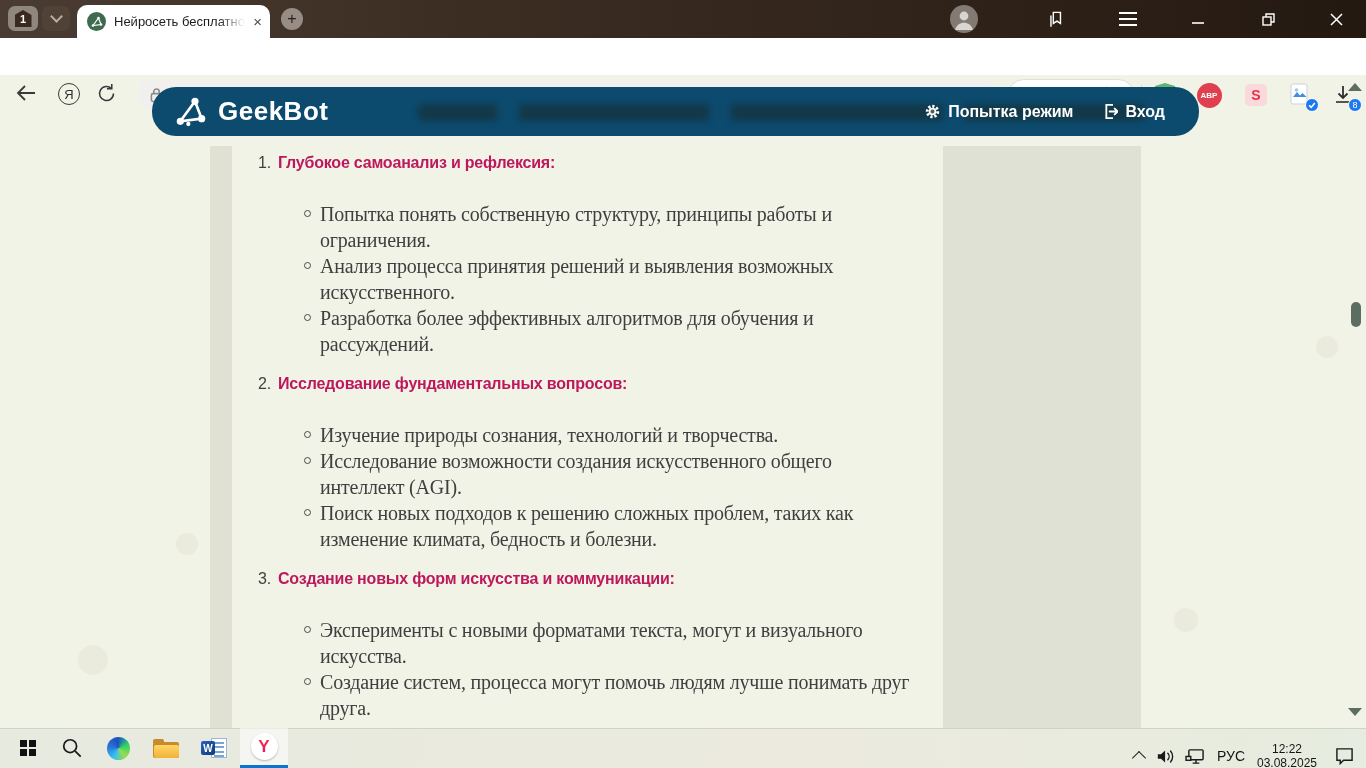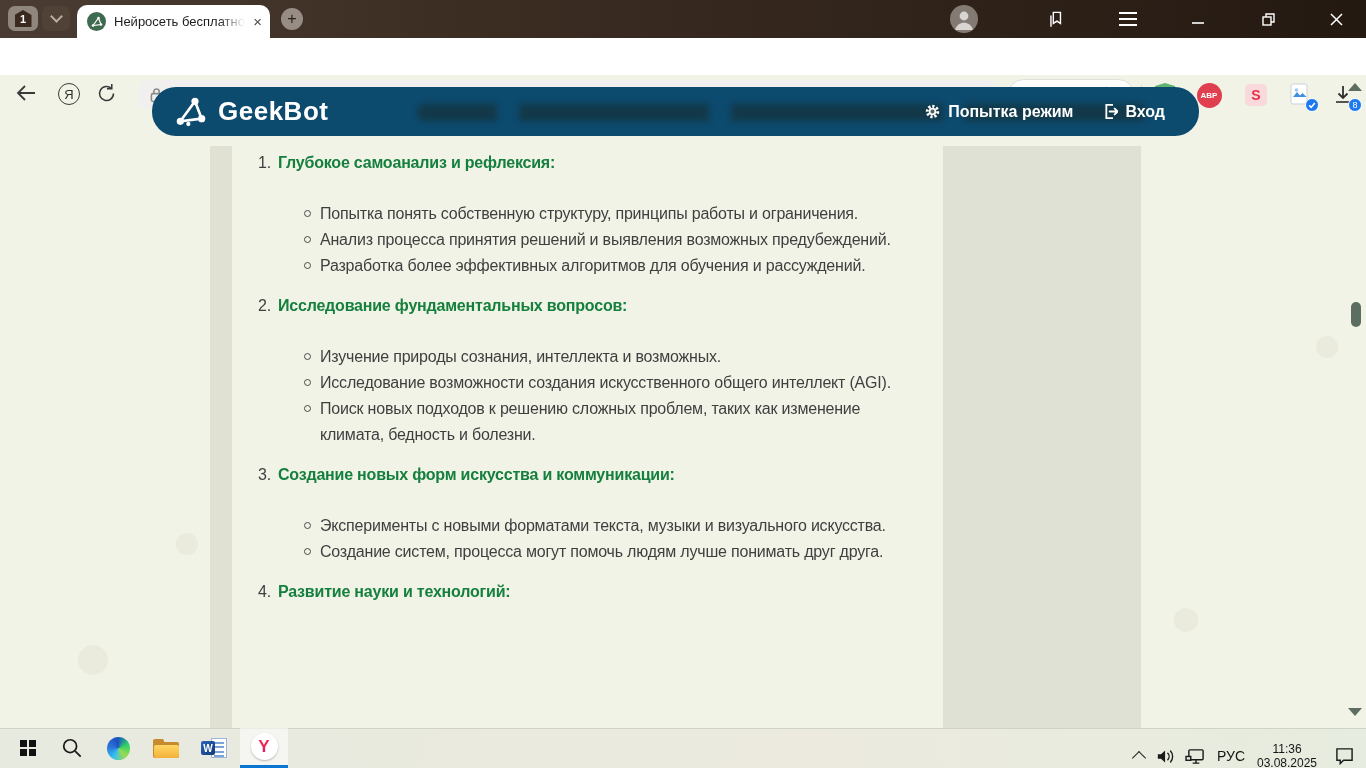--- a/index.html
+++ b/index.html
@@ -73,23 +73,23 @@
 
   #left-strip { left:210px; top:146px; width:22px; height:582px; background:#e0e1d3; }
   #side-panel { left:943px; top:146px; width:198px; height:582px; background:#dee1d4; }
   .deco { border-radius:50%; background:#eaebdd; }
 
   
   #content-list { left:258px; top:150px; width:652px; color:#3f3f3f; letter-spacing:-.2px; }
   .section { margin-bottom:14px; }
   .sec-head { font-size:16px; line-height:26px; margin-bottom:25px; }
   .sec-head .num { color:#3f3f3f; margin-right:7px; }
-  .sec-head .sec-title { font-weight:bold; color:#15803d; }
+  .sec-head .sec-title { font-weight:bold; color:#be185d; }
   .section ul { list-style:none; }
-  .section li { position:relative; padding-left:62px; font-size:16px; line-height:26px; }
+  .section li { position:relative; padding-left:62px; font-size:20px; line-height:26px;font-family:Liberation Serif, serif; }
   .section li::before { content:""; position:absolute; left:46px; top:9px; width:5px; height:5px;
     border:1.5px solid #4a4a4a; border-radius:50%; }
 
   
   .sb-arrow-up { left:1348px; top:83px; width:0; height:0;
     border-left:7px solid transparent; border-right:7px solid transparent; border-bottom:8px solid #5c6e61; }
   .sb-arrow-down { left:1348px; top:708px; width:0; height:0;
     border-left:7px solid transparent; border-right:7px solid transparent; border-top:8px solid #5c6e61; }
   #sb-thumb { left:1351px; top:302px; width:10px; height:25px; border-radius:5px; background:#5c6e61; }
 
@@ -292,36 +292,36 @@
         <span>Вход</span>
       </div>
     </div>
   </div>
 
   <div class="abs" id="content-list">
       <div class="section">
         <div class="sec-head"><span class="num">1.</span><span class="sec-title">Глубокое самоанализ и рефлексия:</span></div>
         <ul>
           <li>Попытка понять собственную структуру, принципы работы и ограничения.</li>
-          <li>Анализ процесса принятия решений и выявления возможных предубеждений.</li>
+          <li>Анализ процесса принятия решений и выявления возможных искусственного.</li>
           <li>Разработка более эффективных алгоритмов для обучения и рассуждений.</li>
         </ul>
       </div>
       <div class="section">
         <div class="sec-head"><span class="num">2.</span><span class="sec-title">Исследование фундаментальных вопросов:</span></div>
         <ul>
-          <li>Изучение природы сознания, интеллекта и возможных.</li>
+          <li>Изучение природы сознания, технологий и творчества.</li>
           <li>Исследование возможности создания искусственного общего интеллект (AGI).</li>
           <li>Поиск новых подходов к решению сложных проблем, таких как изменение климата, бедность и болезни.</li>
         </ul>
       </div>
       <div class="section">
         <div class="sec-head"><span class="num">3.</span><span class="sec-title">Создание новых форм искусства и коммуникации:</span></div>
         <ul>
-          <li>Эксперименты с новыми форматами текста, музыки и визуального искусства.</li>
+          <li>Эксперименты с новыми форматами текста, могут и визуального искусства.</li>
           <li>Создание систем, процесса могут помочь людям лучше понимать друг друга.</li>
         </ul>
       </div>
       <div class="section">
         <div class="sec-head"><span class="num">4.</span><span class="sec-title">Развитие науки и технологий:</span></div>
       </div>
     </div>
 
   <div class="abs sb-arrow-up"></div>
   <div class="abs" id="sb-thumb"></div>
@@ -384,21 +384,21 @@
           <rect x="4" y="3" width="15" height="10.5" rx="1"></rect>
           <path d="M8 17h7M11.5 13.5V17"></path>
           <rect x="1" y="10" width="5" height="4" fill="#e9ece2" stroke="#1a1a1a"></rect>
         </svg>
     </div>
     <div class="trayitem" style="width:42px">
       <span id="lang">РУС</span>
     </div>
     <div class="trayitem">
       <div id="clock">
-          <div>11:36</div>
+          <div>12:22</div>
           <div>03.08.2025</div>
         </div>
     </div>
     <div class="trayitem" style="width:44px">
       <svg width="19" height="18" viewBox="0 0 20 19" fill="none" stroke="#1a1a1a" stroke-width="1.5">
           <path d="M2 2h16v12H9l-3.5 3.5V14H2z"></path>
         </svg>
     </div>
   </div>
 

